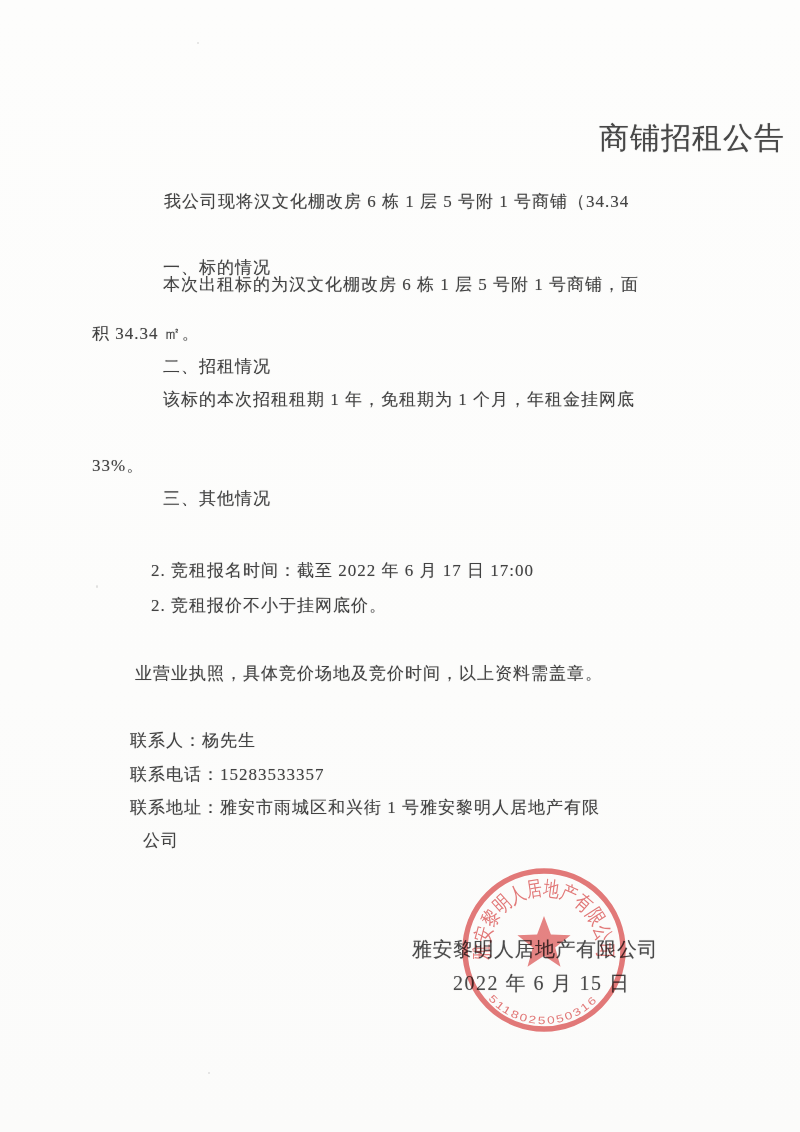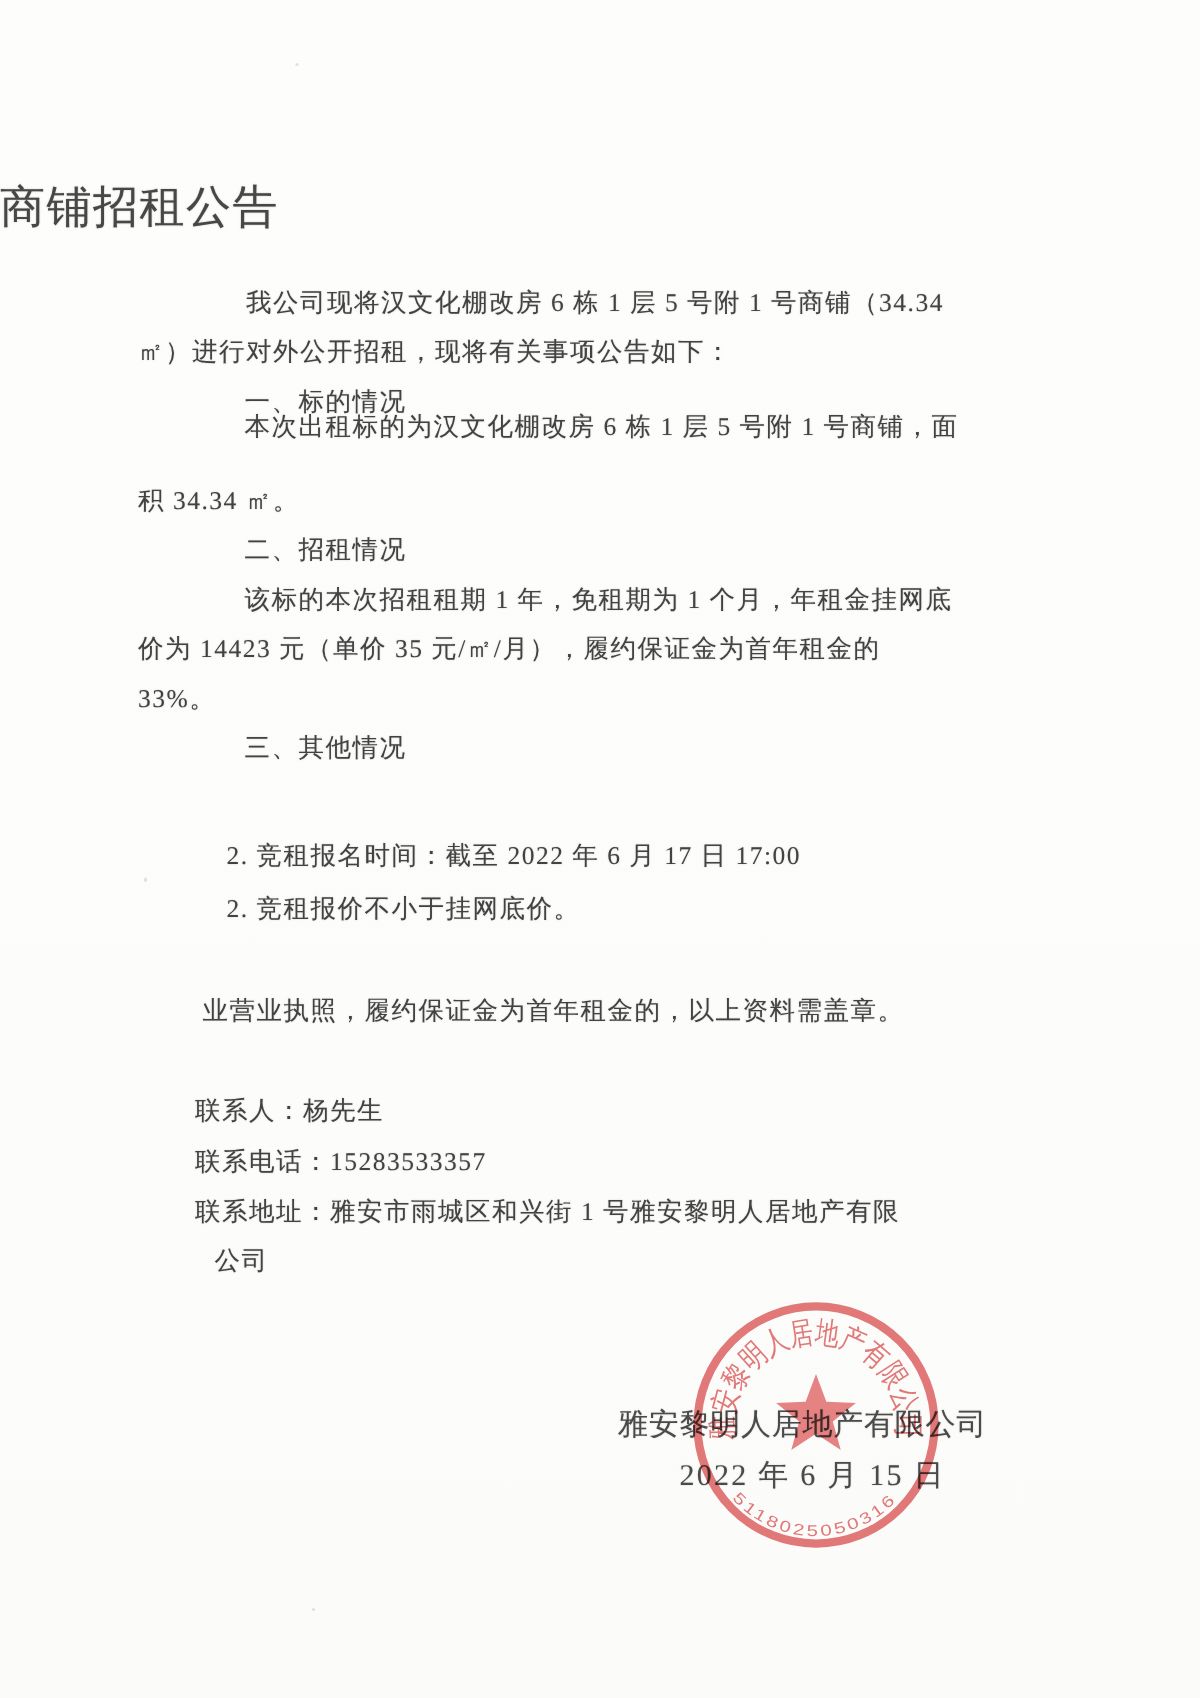--- a/index.html
+++ b/index.html
@@ -6,22 +6,22 @@
   .page{
     position:relative;
     width:800px;height:1132px;
     background:linear-gradient(180deg,#fdfdfc 0%,#fcfcfb 60%,#fbfbfa 100%);
     overflow:hidden;
     font-family:"Liberation Serif","DejaVu Serif",serif;
     color:#414141;
   }
   .title{
     position:absolute;
-    left:0;right:4px;top:118px;
-    text-align:left;
+    left:0;right:15px;top:118px;
+    text-align:right;
     font-size:30px;
     letter-spacing:1px;
     font-weight:500;
     color:#474747;
     text-shadow:0 0 1px rgba(70,70,70,.45);
     white-space:nowrap;
   }
   .line{
     position:absolute;
     font-size:17px;
@@ -52,32 +52,30 @@
   .speck{position:absolute;background:#8a8a8a;border-radius:50%;opacity:.25;}
 </style>
 </head>
 <body>
 
 <div class="page">
 
   <div class="title">商铺招租公告</div>
 
   <div class="line" style="left:164px;top:193px;">我公司现将汉文化棚改房 6 栋 1 层 5 号附 1 号商铺（34.34</div>
-  <div class="line" style="left:92px;top:226px;">㎡）进行对外公开招租，现将有关事项公告如下：</div>
   <div class="line" style="left:163px;top:259px;">一、标的情况</div>
   <div class="line" style="left:163px;top:276px;">本次出租标的为汉文化棚改房 6 栋 1 层 5 号附 1 号商铺，面</div>
   <div class="line" style="left:92px;top:325px;">积 34.34 ㎡。</div>
   <div class="line" style="left:163px;top:358px;">二、招租情况</div>
   <div class="line" style="left:163px;top:391px;">该标的本次招租租期 1 年，免租期为 1 个月，年租金挂网底</div>
-  <div class="line" style="left:92px;top:424px;">价为 14423 元（单价 35 元/㎡/月），履约保证金为首年租金的</div>
   <div class="line" style="left:92px;top:457px;">33%。</div>
   <div class="line" style="left:163px;top:490px;">三、其他情况</div>
   <div class="line" style="left:151px;top:562px;">2. 竞租报名时间：截至 2022 年 6 月 17 日 17:00</div>
   <div class="line" style="left:151px;top:597px;">2. 竞租报价不小于挂网底价。</div>
-  <div class="line" style="left:135px;top:665px;">业营业执照，履约保证金为首年租金的，以上资料需盖章。</div>
+  <div class="line" style="left:135px;top:665px;">业营业执照，具体竞价场地及竞价时间，以上资料需盖章。</div>
   <div class="line" style="left:130px;top:732px;">联系人：杨先生</div>
   <div class="line" style="left:130px;top:766px;">联系电话：15283533357</div>
   <div class="line" style="left:130px;top:799px;">联系地址：雅安市雨城区和兴街 1 号雅安黎明人居地产有限</div>
   <div class="line" style="left:143px;top:832px;">公司</div>
 
   <div class="sig sig-company">雅安黎明人居地产有限公司</div>
   <div class="sig sig-date">2022 年 6 月 15 日</div>
 
   <svg class="stamp" viewBox="0 0 190 190">
     <defs>

